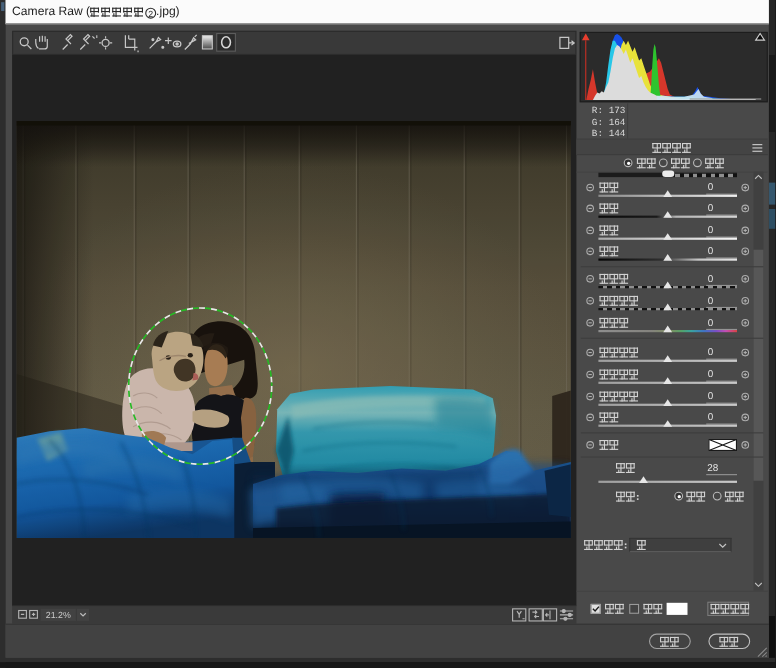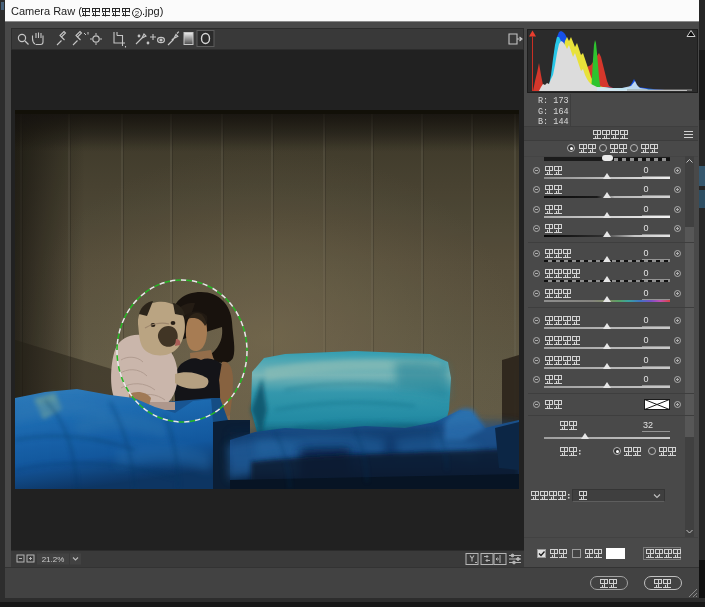--- a/index.html
+++ b/index.html
@@ -394,21 +394,21 @@
 <div class="sep" style="top:393px"></div>
 <div class="mi" style="left:533px;top:401px"></div>
 <div class="ab" style="left:545px;top:400px"><i class="cj"></i><i class="cj"></i></div>
 <svg class="ab" style="left:644px;top:399px" width="26" height="11">
     <rect x="0.5" y="0.5" width="25" height="10" fill="#ffffff" stroke="#1a1a1a"></rect>
     <path d="M0.5 0.5 L25.5 10.5 M25.5 0.5 L0.5 10.5" stroke="#1a1a1a" stroke-width="1"></path>
   </svg>
 <div class="pi" style="left:674px;top:401px"></div>
 <div class="sep" style="top:415px"></div>
 <div class="ab" style="left:560px;top:421px"><i class="cj"></i><i class="cj"></i></div>
-<div class="val" style="left:633px;top:421px">32</div>
+<div class="val" style="left:633px;top:421px">28</div>
 <div class="und" style="top:430.5px"></div>
 <div class="trk" style="top:437px;background:linear-gradient(to right,#9e9e9e,#c9c9c9);"></div>
 <div class="th" style="left:580.5px;top:433px"></div>
 <div class="ab" style="left:560px;top:447px"><i class="cj"></i><i class="cj"></i><i class="cln"></i></div>
 <div class="radio sel" style="left:613px;top:447px"></div>
 <div class="ab" style="left:624px;top:447px"><i class="cj"></i><i class="cj"></i></div>
 <div class="radio" style="left:648px;top:447px"></div>
 <div class="ab" style="left:659px;top:447px"><i class="cj"></i><i class="cj"></i></div>
 <div class="ab" style="left:531px;top:491px"><i class="cj"></i><i class="cj"></i><i class="cj"></i><i class="cj"></i><i class="cln"></i></div>
 <div class="ab" style="left:572px;top:489px;width:93px;height:13px;background:#3f3f3f;border:1px solid #353535;border-bottom-color:#5e5e5e"></div>

